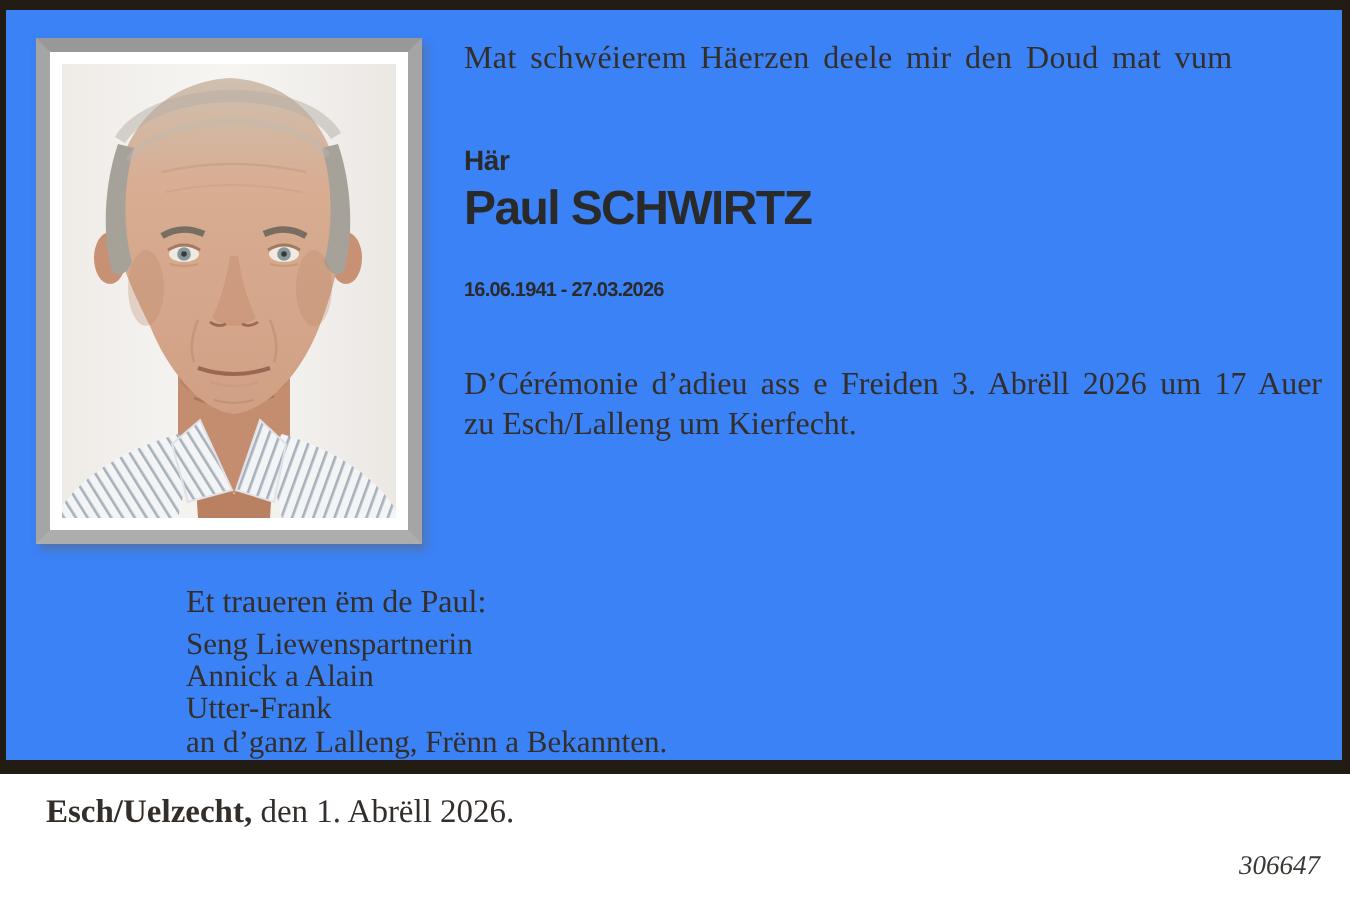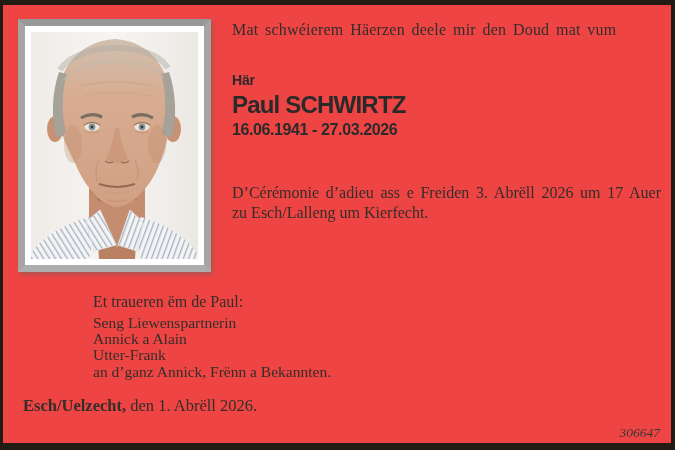--- a/index.html
+++ b/index.html
@@ -6,22 +6,22 @@
     margin: 0;
     padding: 0;
     width: 675px;
     height: 450px;
     overflow: hidden;
     background: #ffffff;
   }
   .stage {
     position: relative;
     width: 675px;
-    height: 450px;
-    background: #ef4444;
+    height: 387px;
+    background: #3b82f6;
     font-family: "Liberation Serif", "DejaVu Serif", serif;
     color: #332e29;
   }
   .border-frame {
     position: absolute;
     inset: 0;
     border-style: solid;
     border-color: #231c15;
     border-width: 5px 4px 7px 3px;
     pointer-events: none;
@@ -71,22 +71,22 @@
     letter-spacing: -0.2px;
   }
   .deceased-name {
     margin-top: 5px;
     font-size: 24px;
     font-weight: 600;
     line-height: 26px;
     letter-spacing: -0.8px;
   }
   .life-dates {
-    margin-top: 4px;
-    font-size: 16px;
+    margin-top: 20px;
+    font-size: 10px;
     font-weight: 700;
     line-height: 15px;
     letter-spacing: -0.4px;
   }
   .ceremony {
     position: absolute;
     left: 232px;
     top: 183px;
     width: 429px;
     font-size: 16px;
@@ -229,21 +229,21 @@
   <div class="ceremony">
     <span class="line-justify">D’Cérémonie d’adieu ass e Freiden 3. Abrëll 2026 um 17 Auer</span>
     <span>zu Esch/Lalleng um Kierfecht.</span>
   </div>
 
   <div class="mourning">
     <div class="mourning-intro">Et traueren ëm de Paul:</div>
     <div class="mourner">Seng Liewenspartnerin</div>
     <div class="mourner">Annick a Alain</div>
     <div class="mourner">Utter-Frank</div>
-    <div class="mourner">an d’ganz Annick, Frënn a Bekannten.</div>
+    <div class="mourner">an d’ganz Lalleng, Frënn a Bekannten.</div>
   </div>
 
   <div class="place-date">
     <span class="place">Esch/Uelzecht,</span><span> den 1. Abrëll 2026.</span>
   </div>
 
   <div class="ref-number">306647</div>
 
 </div>
 

